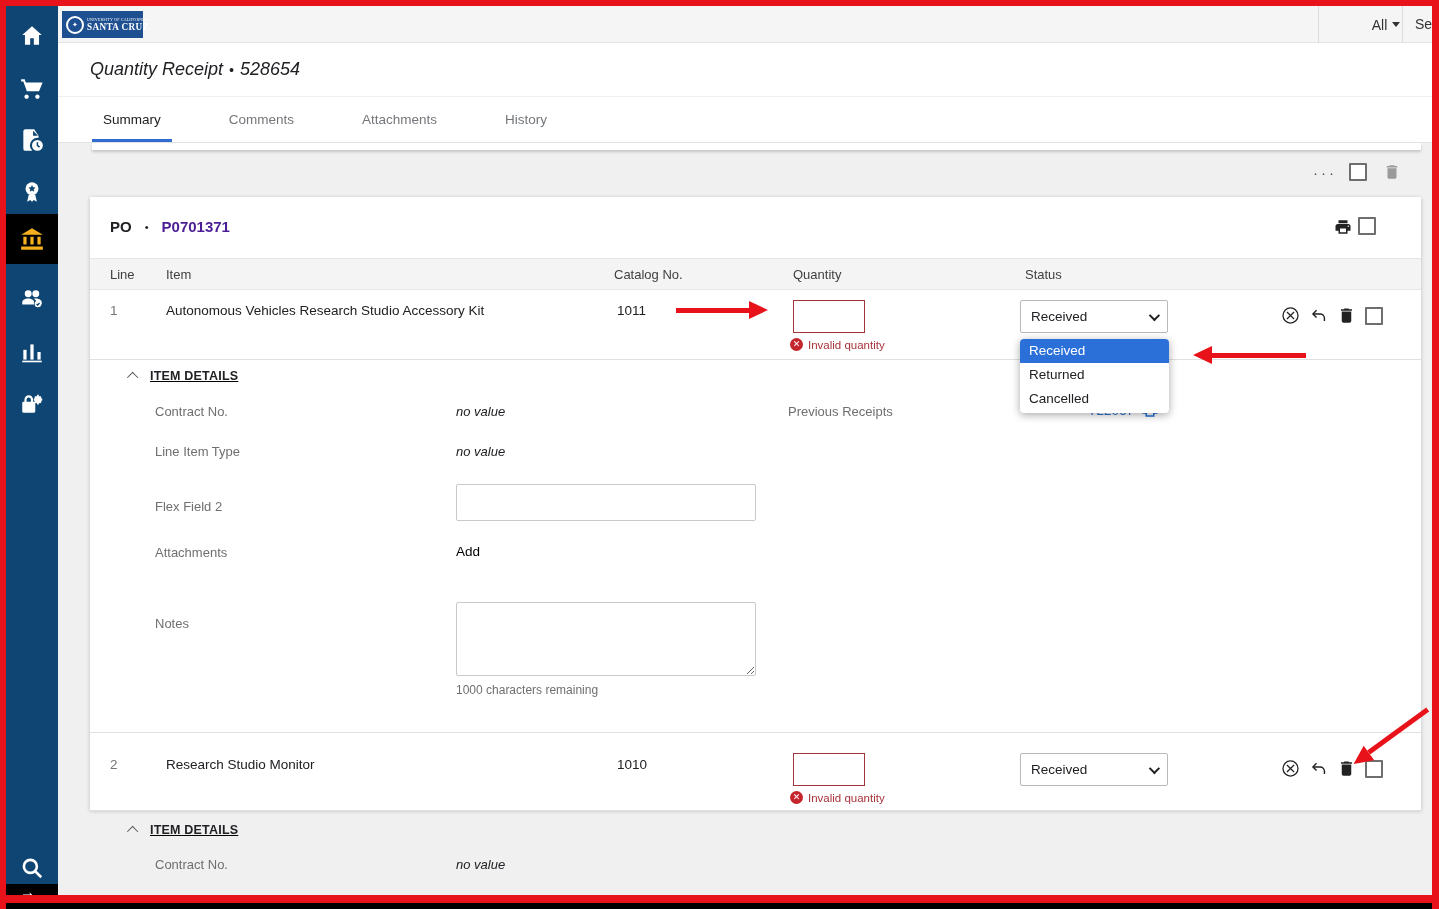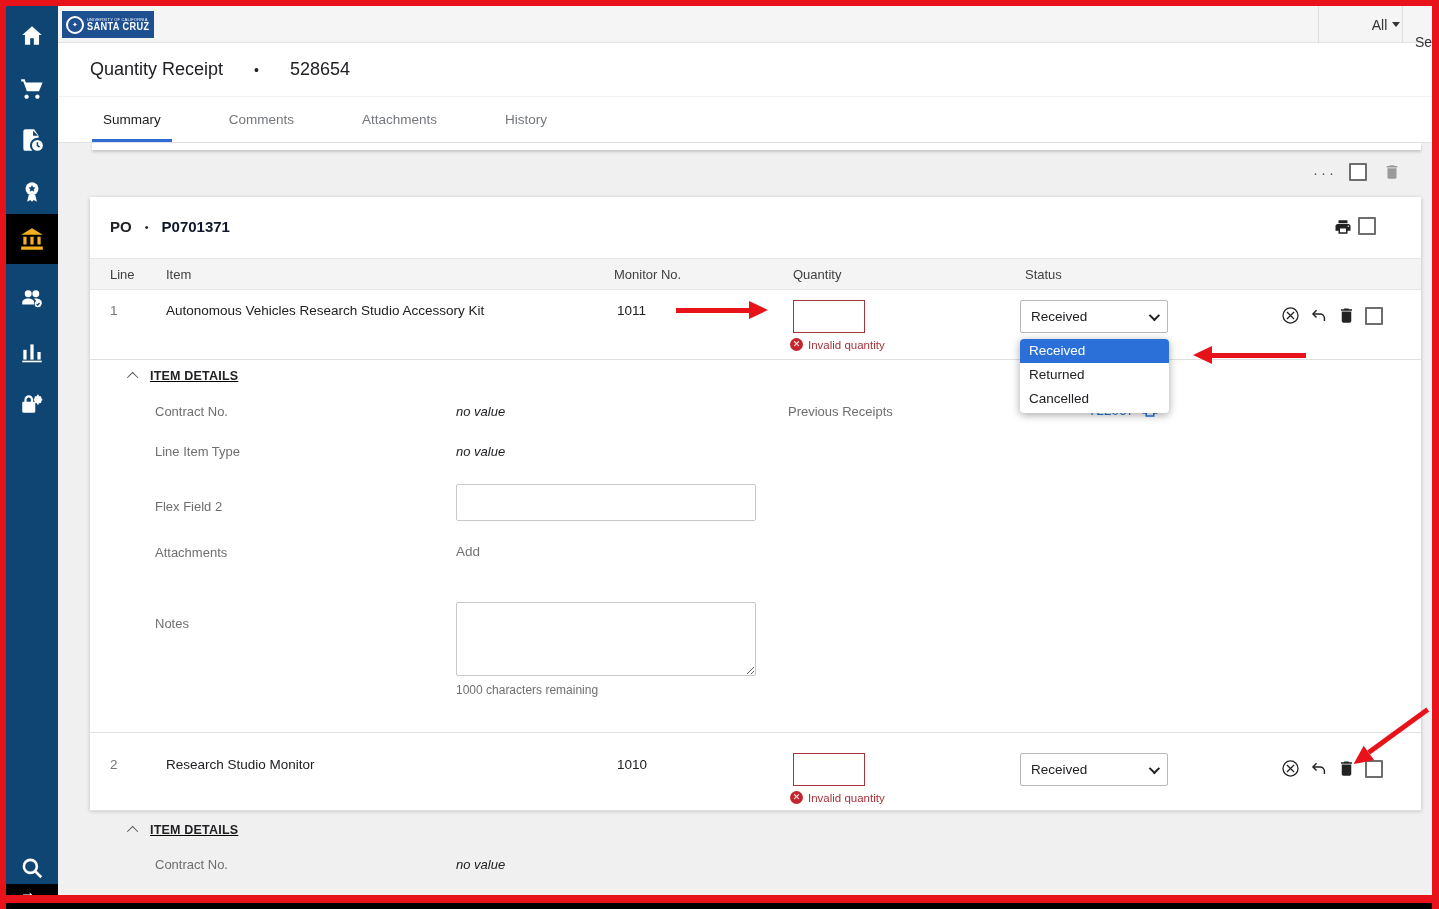--- a/index.html
+++ b/index.html
@@ -17,33 +17,33 @@
 
   
   .sidebar { position:absolute; left:6px; top:6px; width:52px; height:878px; background:#0e4572; z-index:10; }
   .side-item { position:absolute; left:0; width:52px; height:44px; display:flex; align-items:center; justify-content:center; color:#fff; cursor:pointer; }
   .side-item svg { width:26px; height:26px; }
   .side-item.active { background:#000; height:50px; color:#f5b01d; }
   .side-black-corner { position:absolute; left:6px; top:884px; width:52px; height:19px; background:#000; z-index:10; color:#fff; font-size:15px; padding-left:14px; line-height:16px; }
 
   
   .topbar { position:absolute; left:58px; top:6px; width:1374px; height:37px; background:#f5f5f6; border-bottom:1px solid #e3e3e3; z-index:5; }
-  .logo { position:absolute; left:4px; top:5px; width:92px; height:27px; background:#1d4f91; display:flex; align-items:center; padding:2px 4px; gap:3px; }
+  .logo { position:absolute; left:4px; top:5px; width:81px; height:27px; background:#1d4f91; display:flex; align-items:center; padding:2px 4px; gap:3px;font-family:Liberation Serif, serif; }
   .logo-seal { width:18px; height:18px; border-radius:50%; border:2px solid #fff; color:#fff; font-size:7px; display:flex; align-items:center; justify-content:center; flex:none; }
   .logo-text { color:#fff; line-height:1; }
   .logo-text .l1 { font-size:4px; letter-spacing:.2px; white-space:nowrap; }
   .logo-text .l2 { font-size:10px; font-weight:bold; letter-spacing:.4px; white-space:nowrap; transform:scaleX(.92); transform-origin:left; }
   .top-divider { position:absolute; top:0; width:1px; height:37px; background:#dcdcdc; }
   .top-filter { position:absolute; left:1286px; top:0; width:84px; height:37px; display:flex; align-items:center; justify-content:center; gap:5px; font-size:14px; color:#333; cursor:pointer; }
   .caret-down { width:0; height:0; border-left:4px solid transparent; border-right:4px solid transparent; border-top:5px solid #333; }
-  .top-search { position:absolute; left:1357px; top:10px; font-size:14px; color:#333;margin-top:18px; }
+  .top-search { position:absolute; left:1357px; top:10px; font-size:14px; color:#333; }
 
   
   .page-header { position:absolute; left:58px; top:43px; width:1374px; height:53px; background:#fff; z-index:4; }
-  .title-row { position:absolute; left:32px; top:16px; display:flex; align-items:center; gap:31px; font-size:18px; color:#202124; }
+  .title-row { position:absolute; left:32px; top:16px; display:flex; align-items:center; gap:6px; font-size:18px; color:#202124;font-style:italic; }
   .title-bullet { font-size:14px; color:#202124; }
   .tabbar { position:absolute; left:58px; top:96px; width:1374px; height:47px; background:#fff; border-top:1px solid #f0f0f0; border-bottom:1px solid #e2e2e2; z-index:4; display:flex; align-items:stretch; padding-left:34px; }
   .tab { position:relative; display:flex; align-items:center; padding:0 11px; margin-right:46px; font-size:13.5px; color:#73777b; cursor:pointer; }
   .tab.active { color:#202124; }
   .tab.active::after { content:""; position:absolute; left:0; right:0; bottom:0; height:3px; background:#2f6bd0; }
   .scroll-edge { position:absolute; left:92px; top:143px; width:1329px; height:7px; background:#fff; box-shadow:0 2px 3px rgba(0,0,0,.18); z-index:3; }
 
   
   .controls { position:absolute; left:0; top:162px; width:1432px; height:24px; z-index:4; }
   .more-dots { position:absolute; left:1313px; top:2px; font-size:15px; letter-spacing:3px; color:#555; cursor:pointer; }
@@ -52,21 +52,21 @@
   .icon-btn { cursor:pointer; display:inline-flex; align-items:center; justify-content:center; }
   .icon-btn svg { width:18px; height:18px; }
   .ctrl-trash { position:absolute; left:1383px; top:1px; color:#9a9a9a; }
 
   
   .card { position:absolute; left:90px; top:197px; width:1331px; height:613px; background:#fff; box-shadow:0 1px 4px rgba(0,0,0,.22); z-index:2; }
   .po-head { position:absolute; left:0; top:0; width:100%; height:61px; }
   .po-title { position:absolute; left:20px; top:21px; display:flex; align-items:center; gap:13px; font-size:15px; }
   .po-label { font-weight:bold; color:#202124; }
   .po-bullet { font-size:11px; color:#202124; }
-  .po-link { font-weight:bold; color:#0f172a; cursor:pointer; }
+  .po-link { font-weight:bold; color:#4c1d95; cursor:pointer; }
   .po-print { position:absolute; left:1244px; top:21px; color:#222; }
   .po-check { position:absolute; left:1268px; top:20px; }
 
   .thead { position:absolute; left:0; top:61px; width:100%; height:32px; background:#f4f4f5; border-top:1px solid #e6e6e6; border-bottom:1px solid #e6e6e6; font-size:13px; color:#3f3f3f; }
   .thead span { position:absolute; top:8px; font-weight:500; }
 
   .row-sep { position:absolute; left:0; width:100%; border-bottom:1px solid #e0e0e0; }
   .cell { position:absolute; font-size:13.5px; color:#202124; }
   .cell.gray { color:#757575; }
   .qty-input { position:absolute; width:72px; height:33px; border:1px solid #a0353a; background:#fff; font-size:14px; padding:0 6px; outline:none; }
@@ -81,21 +81,21 @@
   .dropdown { position:absolute; left:930px; top:142px; width:149px; background:#fff; border-radius:4px; box-shadow:0 2px 8px rgba(0,0,0,.35); z-index:20; overflow:hidden; padding-bottom:2px; }
   .dd-item { height:24px; line-height:24px; padding:0 9px; font-size:13.5px; color:#202124; cursor:pointer; }
   .dd-item.selected { background:#2b70d8; color:#fff; }
 
   
   .idt-head { position:absolute; display:flex; align-items:center; gap:12px;text-decoration:underline; }
   .chev-up { width:8px; height:8px; border-left:1.5px solid #555; border-top:1.5px solid #555; transform:rotate(45deg) translateY(2px); cursor:pointer; }
   .idt-title { font-size:12.5px; font-weight:bold; color:#202124; letter-spacing:.2px; }
   .f-label { position:absolute; font-size:13px; color:#6f6f6f; }
   .f-value { position:absolute; font-size:13px; color:#202124; font-style:italic; }
-  .f-link { position:absolute; font-size:13.5px; color:#737373; cursor:pointer; }
+  .f-link { position:absolute; font-size:13.5px; color:#000000; cursor:pointer; }
   .flex-input { position:absolute; width:300px; height:37px; border:1px solid #c9c9c9; border-radius:2px; background:#fff; padding:0 8px; font-size:13.5px; outline:none; }
   .notes-area { position:absolute; width:300px; height:74px; border:1px solid #c9c9c9; border-radius:2px; background:#fff; padding:4px 8px; font-size:13.5px; resize:both; outline:none; font-family:"Liberation Sans",sans-serif; }
   .chars-hint { position:absolute; font-size:12px; color:#6f6f6f; }
   .prev-link { position:absolute; font-size:13.5px; color:#2470d6; cursor:pointer; }
   .prev-print { position:absolute; color:#2470d6; }
 
   
   .arrow { position:absolute; display:flex; align-items:center; height:18px; z-index:40; }
   .arrow .bar { height:5px; background:#e8131a; flex:1; }
   .arrow .head-r { width:0; height:0; border-top:9px solid transparent; border-bottom:9px solid transparent; border-left:19px solid #e8131a; }
@@ -161,21 +161,21 @@
         <svg viewBox="0 0 24 24" fill="currentColor">
             <path d="M19 8H5c-1.66 0-3 1.34-3 3v6h4v4h12v-4h4v-6c0-1.66-1.34-3-3-3zm-3 11H8v-5h8v5zm3-7c-.55 0-1-.45-1-1s.45-1 1-1 1 .45 1 1-.45 1-1 1zm-1-9H6v4h12V3z"></path>
           </svg>
       </div>
       <div class="checkbox po-check"></div>
     </div>
 
     <div class="thead">
       <span style="left:20px">Line</span>
       <span style="left:76px">Item</span>
-      <span style="left:524px">Monitor No.</span>
+      <span style="left:524px">Catalog No.</span>
       <span style="left:703px">Quantity</span>
       <span style="left:935px">Status</span>
     </div>
 
     <div>
       <span class="cell gray" style="left:20px; top:106px;">1</span>
       <span class="cell" style="left:76px; top:106px;">Autonomous Vehicles Research Studio Accessory Kit</span>
       <span class="cell" style="left:527px; top:106px;">1011</span>
       <input class="qty-input" style="left: 703px; top: 103px;" value="">
       <div class="qty-error" style="left:700px; top:141px;">

